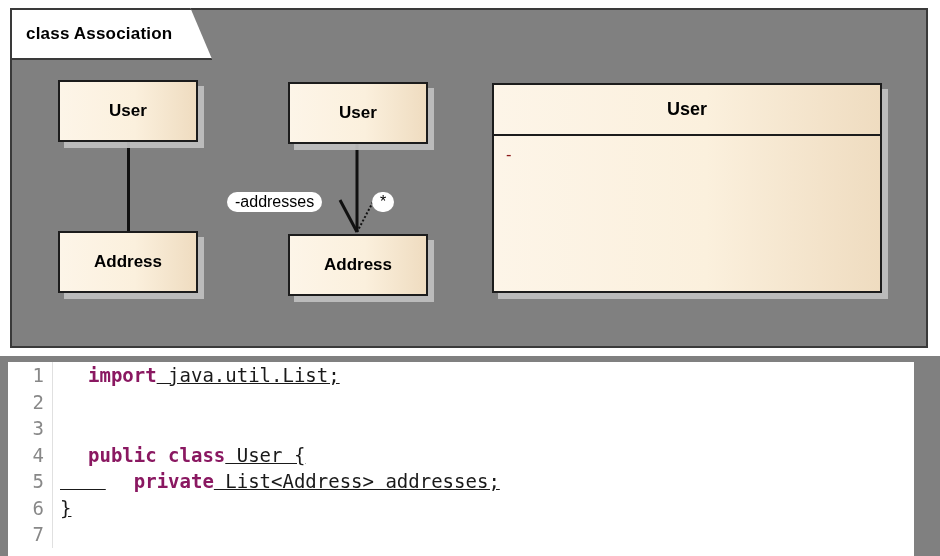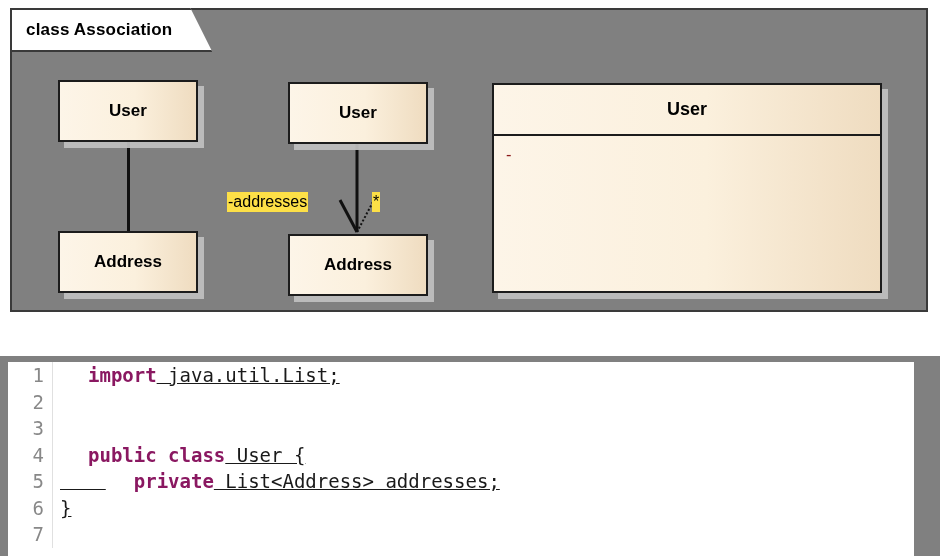--- a/index.html
+++ b/index.html
@@ -6,28 +6,28 @@
   body{
     width:940px;height:556px;
     background:#ffffff;
     font-family:"Liberation Sans", sans-serif;
     overflow:hidden;
   }
   .app{position:relative;width:940px;height:556px;}
 
   
   .diagram-frame{
-    position:absolute;left:10px;top:8px;width:918px;height:304px;
+    position:absolute;left:10px;top:8px;width:918px;height:340px;
     background:#808080;
     border:2px solid #3a3a3a;
     box-sizing:border-box;
   }
   .frame-tab{
     position:absolute;left:10px;top:8px;
-    height:44px;
+    height:52px;
     background:#ffffff;
     border:2px solid #3a3a3a;
     border-right:none;
     box-sizing:border-box;
     display:flex;align-items:center;
     padding:0 40px 0 14px;
     font-size:17px;font-weight:bold;color:#000;
     letter-spacing:.2px;
     clip-path:polygon(0 0, calc(100% - 22px) 0, 100% 100%, 0 100%);
     z-index:5;
@@ -59,27 +59,28 @@
     white-space:nowrap;
   }
   .attr-vis{width:30px;display:inline-block;}
 
   
   .conn{position:absolute;background:#111;z-index:2;}
   .arrow-svg{position:absolute;z-index:2;overflow:visible;}
 
   .edge-label{
     position:absolute;
-    background:#fde047;
+    background:#ffffff;
     color:#000;
     font-size:16px;
     line-height:20px;
-    padding:0 1px;
+    padding:0 8px;
     white-space:nowrap;
     z-index:4;
+    border-radius:10px;
   }
   .code-outer{
     position:absolute;left:0;top:356px;width:940px;height:200px;
     background:#808080;
   }
   .code-inner{
     position:absolute;left:8px;top:6px;width:906px;height:194px;
     background:#ffffff;
   }
   .code-table{

